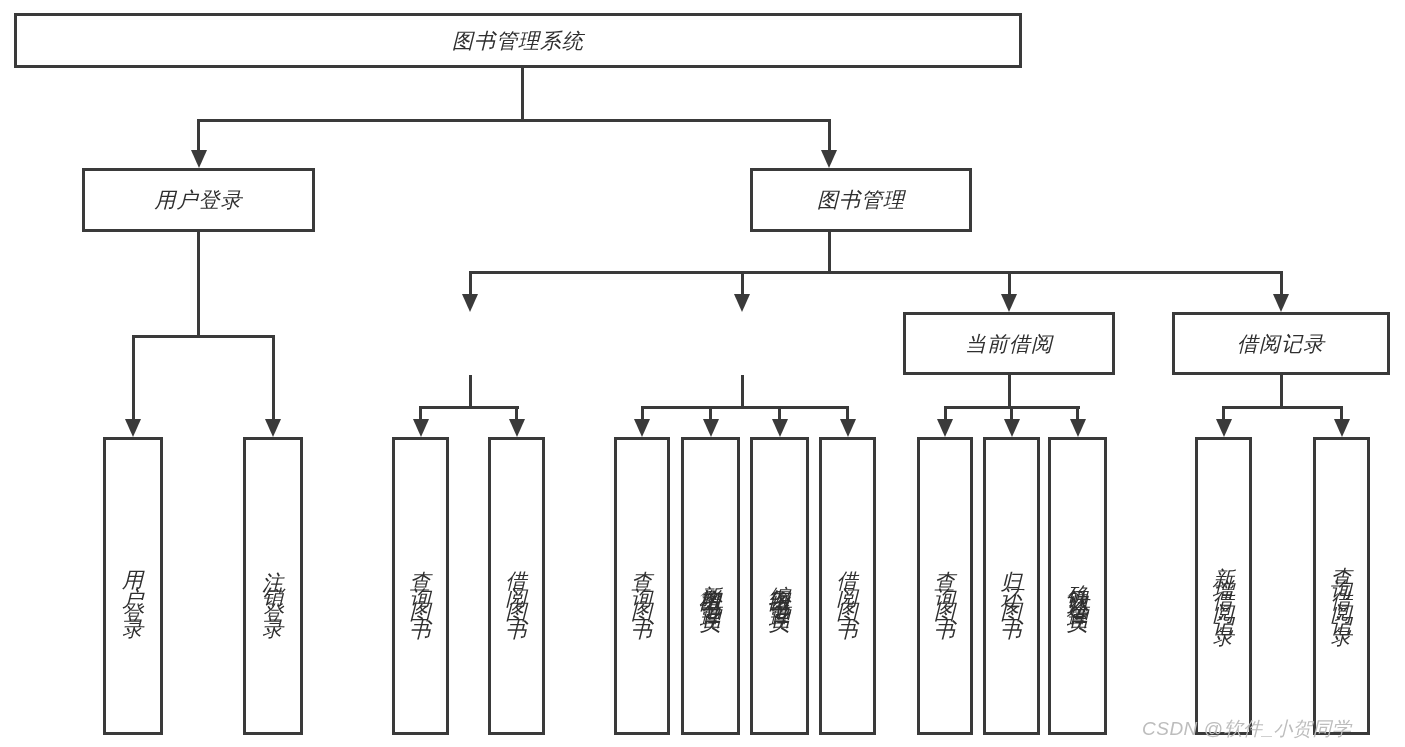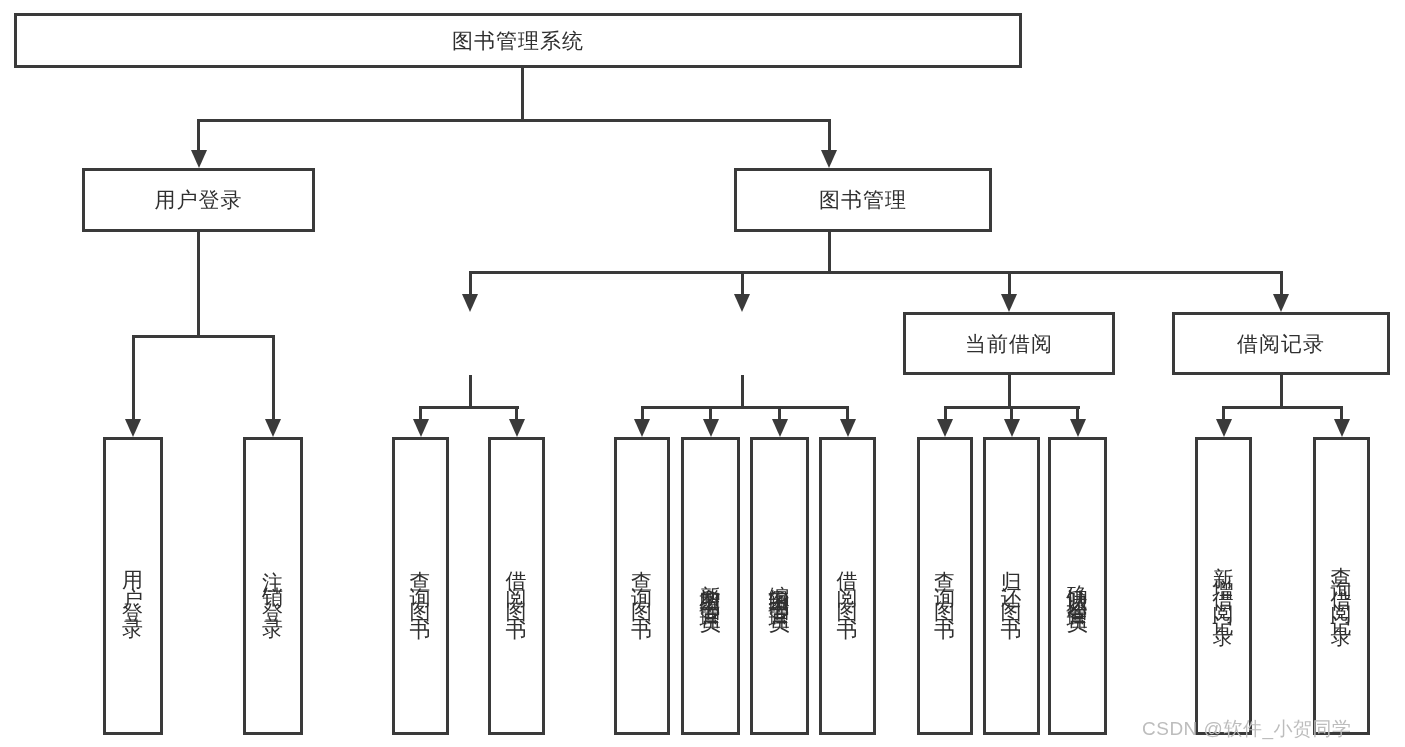--- a/index.html
+++ b/index.html
@@ -2,20 +2,21 @@
 <html><head>
 <meta charset="utf-8">
 <style>
   html,body{margin:0;padding:0;background:#ffffff;}
   .canvas{
     position:relative;
     width:1405px;height:747px;
     background:#ffffff;
     font-family:"Liberation Sans", sans-serif;
     overflow:hidden;
+    font-style:italic;
   }
   .box{
     position:absolute;
     box-sizing:border-box;
     border:3px solid #3a3a3a;
     background:#ffffff;
     color:#2f2f2f;
     display:flex;
     align-items:center;
     justify-content:center;
@@ -49,21 +50,21 @@
   }
 </style>
 </head>
 <body>
 
 <div class="canvas">
 
   <div class="box h" style="left:14px;top:13px;width:1008px;height:55px">图书管理系统</div>
 
   <div class="box h" style="left:82px;top:168px;width:233px;height:64px">用户登录</div>
-  <div class="box h" style="left:734px;top:168px;width:258px;height:64px">图书管理</div>
+  <div class="box h" style="left:750px;top:168px;width:222px;height:64px">图书管理</div>
 
   <div class="box h" style="left:1172px;top:312px;width:218px;height:63px">借阅记录</div>
   <div class="box h" style="left:903px;top:312px;width:212px;height:63px">当前借阅</div>
 
   <div class="box v ls16" style="left:103px;top:437px;width:60px;height:298px">用户登录</div>
   <div class="box v ls16" style="left:243px;top:437px;width:60px;height:298px">注销登录</div>
 
   <div class="box v ls16" style="left:392px;top:437px;width:57px;height:298px">查询图书</div>
   <div class="box v ls16" style="left:488px;top:437px;width:57px;height:298px">借阅图书</div>
 

